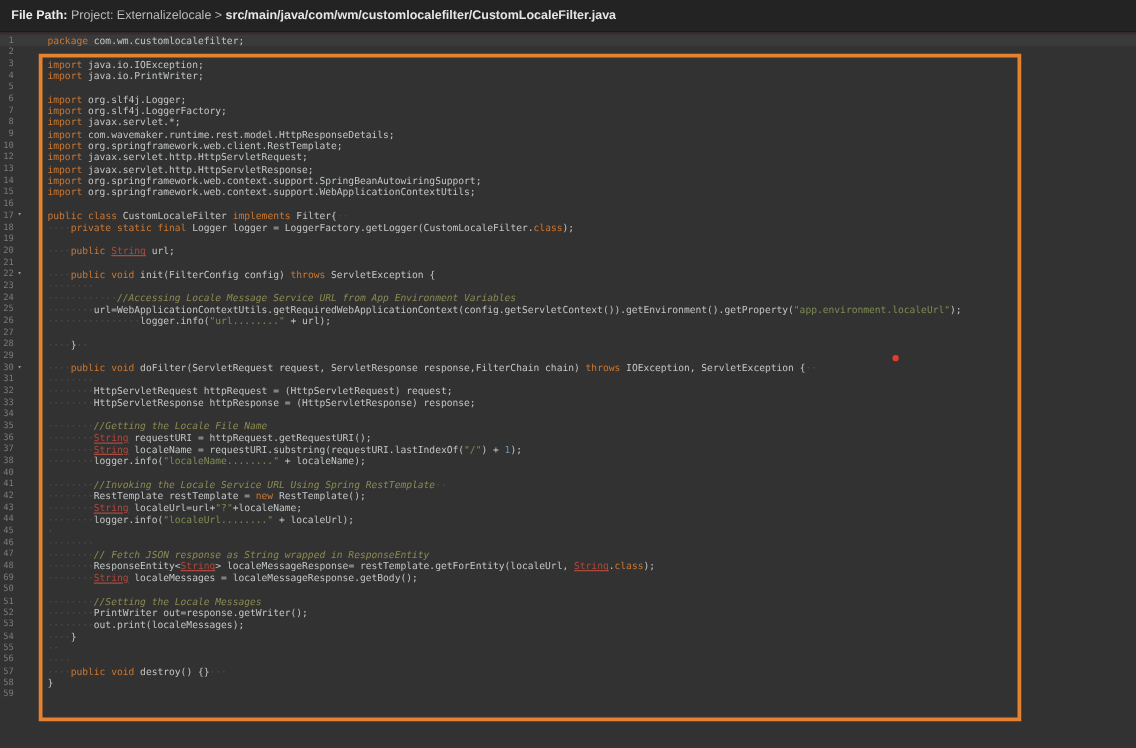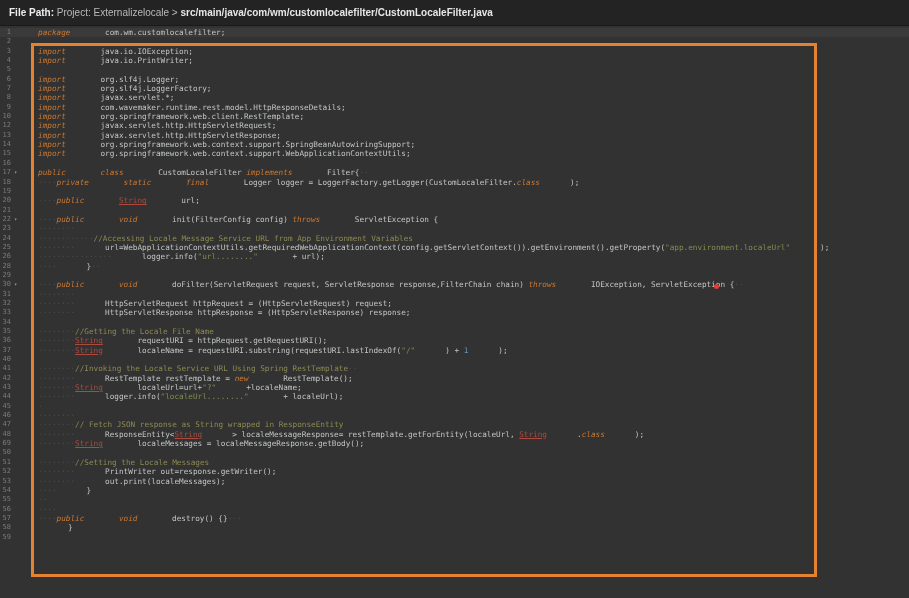--- a/index.html
+++ b/index.html
@@ -16,24 +16,24 @@
   
   .editor{position:absolute;left:0;top:26px;width:909px;height:572px;background:#323232;}
   .caretline{position:absolute;left:0;top:2px;width:909px;height:9.35px;background:#3a3a3a;z-index:1;}
   .codewrap{position:absolute;left:0;top:2px;z-index:2;}
   .row{height:9.35px;line-height:9.35px;white-space:pre;
        font-family:"DejaVu Sans Mono", monospace;font-size:7.7px;}
   .ln{display:inline-block;width:11px;text-align:right;color:#7b7b7b;font-size:7px;
       vertical-align:top;}
   .gut{display:inline-block;width:27px;vertical-align:top;color:#9a9a9a;font-size:5.5px;
        padding-left:3px;box-sizing:border-box;}
-  .tk-k{color:#cc7832;font-style:italic;}
-  .tk-t{color:#c2c6c4;padding-left:30px;}
+  .tk-k{color:#cc7832;}
+  .tk-t{color:#c2c6c4;}
   .tk-s{color:#7e8d52;}
-  .tk-c{color:#8c8a52;margin-top:24px;}
+  .tk-c{color:#8c8a52;font-style:italic;margin-top:24px;}
   .tk-r{color:#ab4a3f;text-decoration:underline;}
   .tk-n{color:#6897bb;}
   .tk-w{color:#4d4d4d;}
   
   .hlbox{position:absolute;left:31px;top:17px;width:786px;height:534px;
          border:3px solid #e5822f;box-sizing:border-box;z-index:5;}
   
   .reddot{position:absolute;left:714px;top:258px;width:5px;height:5px;border-radius:50%;
           background:#e53b30;z-index:6;}
 </style>
@@ -70,30 +70,32 @@
         <div class="row"><span class="ln">17</span><span class="gut">▾</span><span class="tk-k">public</span><span class="tk-t"> </span><span class="tk-k">class</span><span class="tk-t"> CustomLocaleFilter </span><span class="tk-k">implements</span><span class="tk-t"> Filter{</span><span class="tk-w">··</span></div>
         <div class="row"><span class="ln">18</span><span class="gut"></span><span class="tk-w">····</span><span class="tk-k">private</span><span class="tk-t"> </span><span class="tk-k">static</span><span class="tk-t"> </span><span class="tk-k">final</span><span class="tk-t"> Logger logger = LoggerFactory.getLogger(CustomLocaleFilter.</span><span class="tk-k">class</span><span class="tk-t">);</span></div>
         <div class="row"><span class="ln">19</span><span class="gut"></span></div>
         <div class="row"><span class="ln">20</span><span class="gut"></span><span class="tk-w">····</span><span class="tk-k">public</span><span class="tk-t"> </span><span class="tk-r">String</span><span class="tk-t"> url;</span></div>
         <div class="row"><span class="ln">21</span><span class="gut"></span></div>
         <div class="row"><span class="ln">22</span><span class="gut">▾</span><span class="tk-w">····</span><span class="tk-k">public</span><span class="tk-t"> </span><span class="tk-k">void</span><span class="tk-t"> init(FilterConfig config) </span><span class="tk-k">throws</span><span class="tk-t"> ServletException {</span></div>
         <div class="row"><span class="ln">23</span><span class="gut"></span><span class="tk-w">········</span></div>
         <div class="row"><span class="ln">24</span><span class="gut"></span><span class="tk-w">············</span><span class="tk-c">//Accessing Locale Message Service URL from App Environment Variables</span></div>
         <div class="row"><span class="ln">25</span><span class="gut"></span><span class="tk-w">········</span><span class="tk-t">url=WebApplicationContextUtils.getRequiredWebApplicationContext(config.getServletContext()).getEnvironment().getProperty(</span><span class="tk-s">"app.environment.localeUrl"</span><span class="tk-t">);</span></div>
         <div class="row"><span class="ln">26</span><span class="gut"></span><span class="tk-w">················</span><span class="tk-t">logger.info(</span><span class="tk-s">"url........"</span><span class="tk-t"> + url);</span></div>
+        <div class="row"><span class="ln">27</span><span class="gut"></span></div>
         <div class="row"><span class="ln">28</span><span class="gut"></span><span class="tk-w">····</span><span class="tk-t">}</span><span class="tk-w">··</span></div>
         <div class="row"><span class="ln">29</span><span class="gut"></span></div>
         <div class="row"><span class="ln">30</span><span class="gut">▾</span><span class="tk-w">····</span><span class="tk-k">public</span><span class="tk-t"> </span><span class="tk-k">void</span><span class="tk-t"> doFilter(ServletRequest request, ServletResponse response,FilterChain chain) </span><span class="tk-k">throws</span><span class="tk-t"> IOException, ServletException {</span><span class="tk-w">··</span></div>
         <div class="row"><span class="ln">31</span><span class="gut"></span><span class="tk-w">········</span></div>
         <div class="row"><span class="ln">32</span><span class="gut"></span><span class="tk-w">········</span><span class="tk-t">HttpServletRequest httpRequest = (HttpServletRequest) request;</span></div>
         <div class="row"><span class="ln">33</span><span class="gut"></span><span class="tk-w">········</span><span class="tk-t">HttpServletResponse httpResponse = (HttpServletResponse) response;</span></div>
         <div class="row"><span class="ln">34</span><span class="gut"></span></div>
         <div class="row"><span class="ln">35</span><span class="gut"></span><span class="tk-w">········</span><span class="tk-c">//Getting the Locale File Name</span></div>
         <div class="row"><span class="ln">36</span><span class="gut"></span><span class="tk-w">········</span><span class="tk-r">String</span><span class="tk-t"> requestURI = httpRequest.getRequestURI();</span></div>
         <div class="row"><span class="ln">37</span><span class="gut"></span><span class="tk-w">········</span><span class="tk-r">String</span><span class="tk-t"> localeName = requestURI.substring(requestURI.lastIndexOf(</span><span class="tk-s">"/"</span><span class="tk-t">) + </span><span class="tk-n">1</span><span class="tk-t">);</span></div>
+        <div class="row"><span class="ln">38</span><span class="gut"></span><span class="tk-w">········</span><span class="tk-t">logger.info(</span><span class="tk-s">"localeName........"</span><span class="tk-t"> + localeName);</span></div>
         <div class="row"><span class="ln">40</span><span class="gut"></span></div>
         <div class="row"><span class="ln">41</span><span class="gut"></span><span class="tk-w">········</span><span class="tk-c">//Invoking the Locale Service URL Using Spring RestTemplate</span><span class="tk-w">··</span></div>
         <div class="row"><span class="ln">42</span><span class="gut"></span><span class="tk-w">········</span><span class="tk-t">RestTemplate restTemplate = </span><span class="tk-k">new</span><span class="tk-t"> RestTemplate();</span></div>
         <div class="row"><span class="ln">43</span><span class="gut"></span><span class="tk-w">········</span><span class="tk-r">String</span><span class="tk-t"> localeUrl=url+</span><span class="tk-s">"?"</span><span class="tk-t">+localeName;</span></div>
         <div class="row"><span class="ln">44</span><span class="gut"></span><span class="tk-w">········</span><span class="tk-t">logger.info(</span><span class="tk-s">"localeUrl........"</span><span class="tk-t"> + localeUrl);</span></div>
         <div class="row"><span class="ln">45</span><span class="gut"></span><span class="tk-w">·</span></div>
         <div class="row"><span class="ln">46</span><span class="gut"></span><span class="tk-w">········</span></div>
         <div class="row"><span class="ln">47</span><span class="gut"></span><span class="tk-w">········</span><span class="tk-c">// Fetch JSON response as String wrapped in ResponseEntity</span></div>
         <div class="row"><span class="ln">48</span><span class="gut"></span><span class="tk-w">········</span><span class="tk-t">ResponseEntity&lt;</span><span class="tk-r">String</span><span class="tk-t">&gt; localeMessageResponse= restTemplate.getForEntity(localeUrl, </span><span class="tk-r">String</span><span class="tk-t">.</span><span class="tk-k">class</span><span class="tk-t">);</span></div>
         <div class="row"><span class="ln">69</span><span class="gut"></span><span class="tk-w">········</span><span class="tk-r">String</span><span class="tk-t"> localeMessages = localeMessageResponse.getBody();</span></div>

